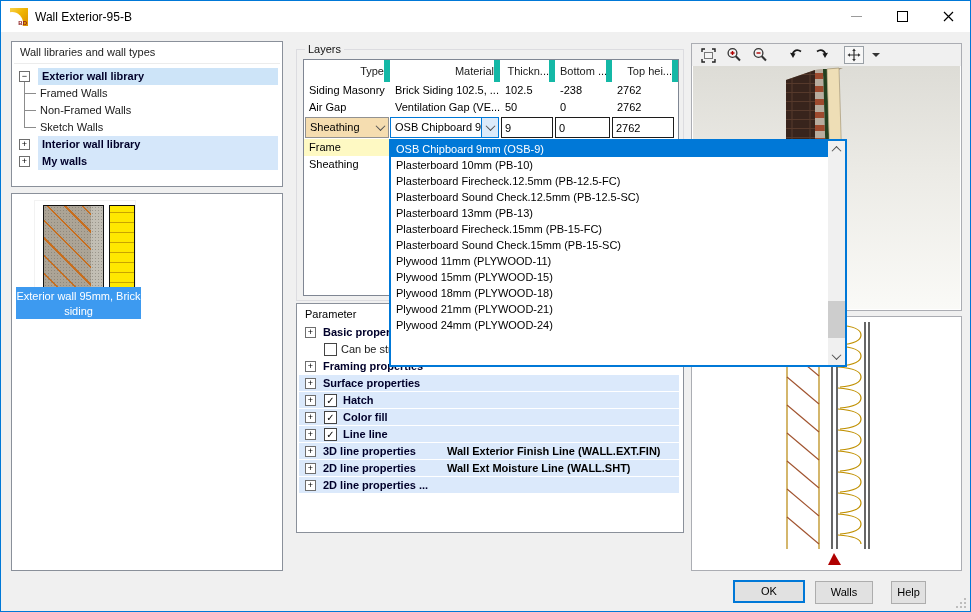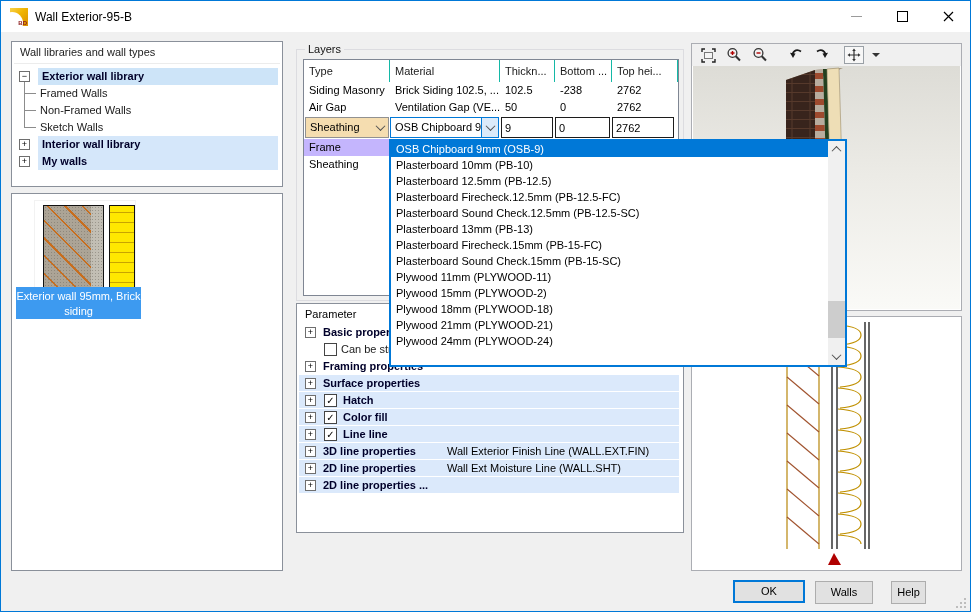--- a/index.html
+++ b/index.html
@@ -52,49 +52,49 @@
 
   
   .groupbox{position:absolute;border:1px solid #dcdce0;box-sizing:border-box;}
   .group-label{position:absolute;left:8px;top:-7px;background:#f0f0f0;padding:0 3px;color:#111;}
 
   
   .ltable{position:absolute;left:6px;top:9px;width:376px;height:237px;background:#fff;
     border:1px solid #7f8693;box-sizing:border-box;overflow:hidden;}
   .trow{display:flex;height:17px;line-height:17px;}
   .thead{height:22px;line-height:22px;}
-  .thead .cell{border-right:1px solid #14b8a6;color:#1a1a1a;}
+  .thead .cell{border-right:6px solid #14b8a6;color:#1a1a1a;text-align:right;}
   .cell{padding-left:5px;box-sizing:border-box;overflow:hidden;white-space:nowrap;}
   .c0{width:86px}.c1{width:110px}.c2{width:55px}.c3{width:57px}.c4{flex:1}
   .editrow{height:23px;line-height:21px;}
   .combo-tan{position:relative;width:84px;height:21px;margin:1px 0 0 1px;background:#f5ddb0;
     border:1px solid #919191;box-sizing:border-box;line-height:19px;padding-left:4px;}
   .combo-blue{position:relative;width:109px;height:21px;margin-top:1px;background:#fff;
     border:1px solid #0078d7;box-sizing:border-box;line-height:19px;padding-left:4px;}
   .combo-btn{position:absolute;right:0;top:0;bottom:0;width:16px;display:flex;align-items:center;
     justify-content:center;}
   .combo-blue .combo-btn{background:#dbeafa;border-left:1px solid #0078d7;}
   .chev{display:inline-block;width:6px;height:6px;border-right:1.4px solid #505050;
     border-bottom:1.4px solid #505050;transform:rotate(45deg) translate(-1px,-1px);}
   .chev.up{transform:rotate(-135deg) translate(-1px,-1px);}
   .cellinput{width:100%;height:21px;margin-top:1px;border:1px solid #1c1c1c;box-sizing:border-box;
     font-family:"Liberation Sans",sans-serif;font-size:11px;padding:0 0 0 3px;}
-  .framecell{background:#c4b5fd;}
+  .framecell{background:#fef9c3;}
 
   
   .p-row{position:absolute;left:0;right:1px;height:17px;line-height:17px;}
   .p-bar{position:absolute;left:2px;right:3px;top:0;height:16px;background:#dbe9fb;}
   .p-box{position:absolute;left:8px;top:3px;width:11px;height:11px;border:1px solid #6e6e6e;
     background:#fff;box-sizing:border-box;text-align:center;line-height:8px;font-size:9px;}
   .p-check{position:absolute;left:27px;top:2px;width:13px;height:13px;border:1px solid #444;
     background:#fff;box-sizing:border-box;text-align:center;line-height:11px;font-size:10px;color:#000;}
   .p-bold{position:absolute;left:26px;font-weight:bold;color:#00002a;}
   .p-bold.ind{left:46px;}
   .p-plain{position:absolute;left:44px;color:#1a1a1a;}
-  .p-val{position:absolute;left:150px;color:#000;}
+  .p-val{position:absolute;left:150px;color:#000;font-weight:bold;}
 
   
   .dropdown{position:absolute;left:388px;top:138px;width:458px;height:228px;background:#fff;
     border:2px solid #0078d7;box-sizing:border-box;z-index:50;}
   .dd-item{height:16px;line-height:16px;padding-left:5px;margin-right:17px;
     overflow:hidden;white-space:nowrap;}
   .dd-item.sel{background:#0078d7;color:#fff;}
   .dd-scroll{position:absolute;top:0;right:0;bottom:0;width:17px;background:#f0f0f0;}
   .dd-arrow{position:absolute;left:0;width:17px;height:17px;display:flex;align-items:center;
     justify-content:center;background:#f0f0f0;}
@@ -404,28 +404,27 @@
                  M146,197 c15,1 23,4 23,10 c0,6 -9,9 -21,10
                  M146,218 c15,1 23,4 23,9"></path>
       </g>
       <polygon points="142,236 149,248 136,248" fill="#b00000"></polygon>
     </svg>
   </div>
 
   <div class="dropdown">
     <div class="dd-item sel">OSB Chipboard 9mm (OSB-9)</div>
     <div class="dd-item">Plasterboard 10mm (PB-10)</div>
-    <div class="dd-item">Plasterboard 12.5mm (PB-12.5)</div>
     <div class="dd-item">Plasterboard Firecheck.12.5mm (PB-12.5-FC)</div>
     <div class="dd-item">Plasterboard Sound Check.12.5mm (PB-12.5-SC)</div>
     <div class="dd-item">Plasterboard 13mm (PB-13)</div>
     <div class="dd-item">Plasterboard Firecheck.15mm (PB-15-FC)</div>
     <div class="dd-item">Plasterboard Sound Check.15mm (PB-15-SC)</div>
     <div class="dd-item">Plywood 11mm (PLYWOOD-11)</div>
-    <div class="dd-item">Plywood 15mm (PLYWOOD-2)</div>
+    <div class="dd-item">Plywood 15mm (PLYWOOD-15)</div>
     <div class="dd-item">Plywood 18mm (PLYWOOD-18)</div>
     <div class="dd-item">Plywood 21mm (PLYWOOD-21)</div>
     <div class="dd-item">Plywood 24mm (PLYWOOD-24)</div>
     <div class="dd-scroll">
       <span class="dd-arrow" style="top:0">
           <i class="chev up"></i>
         </span>
       <span class="dd-thumb"></span>
       <span class="dd-arrow" style="bottom:0">
           <i class="chev"></i>

